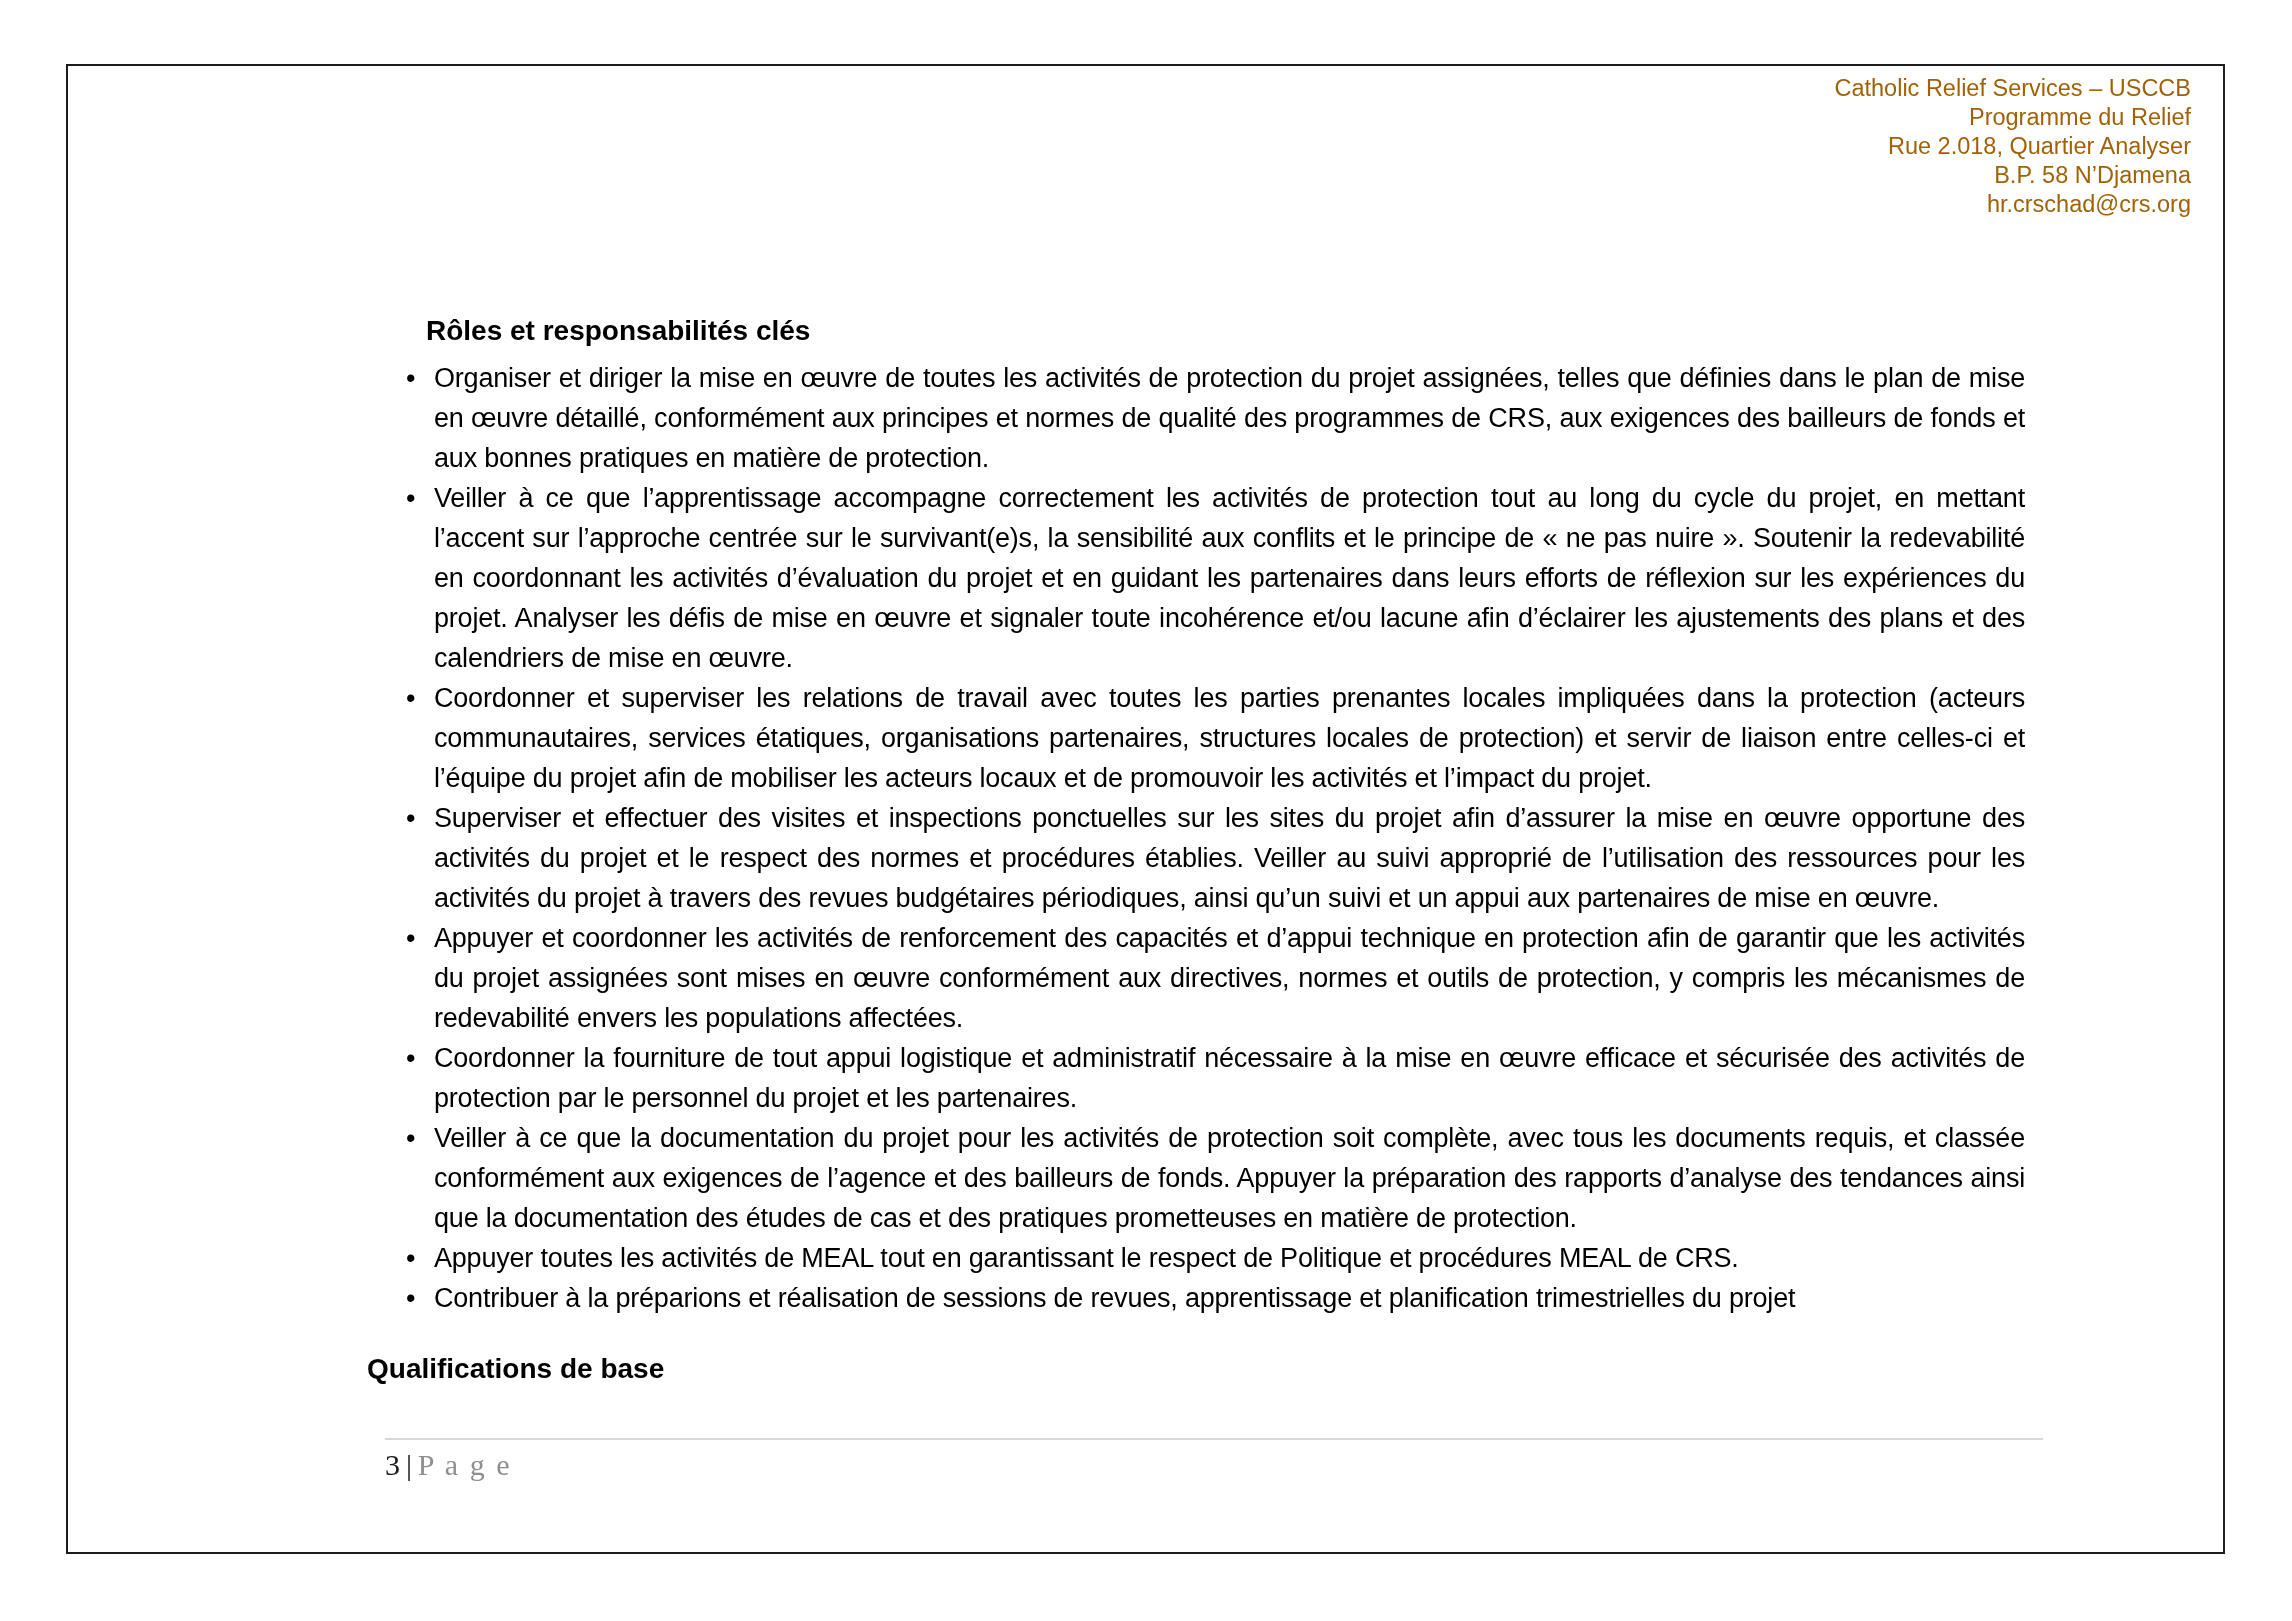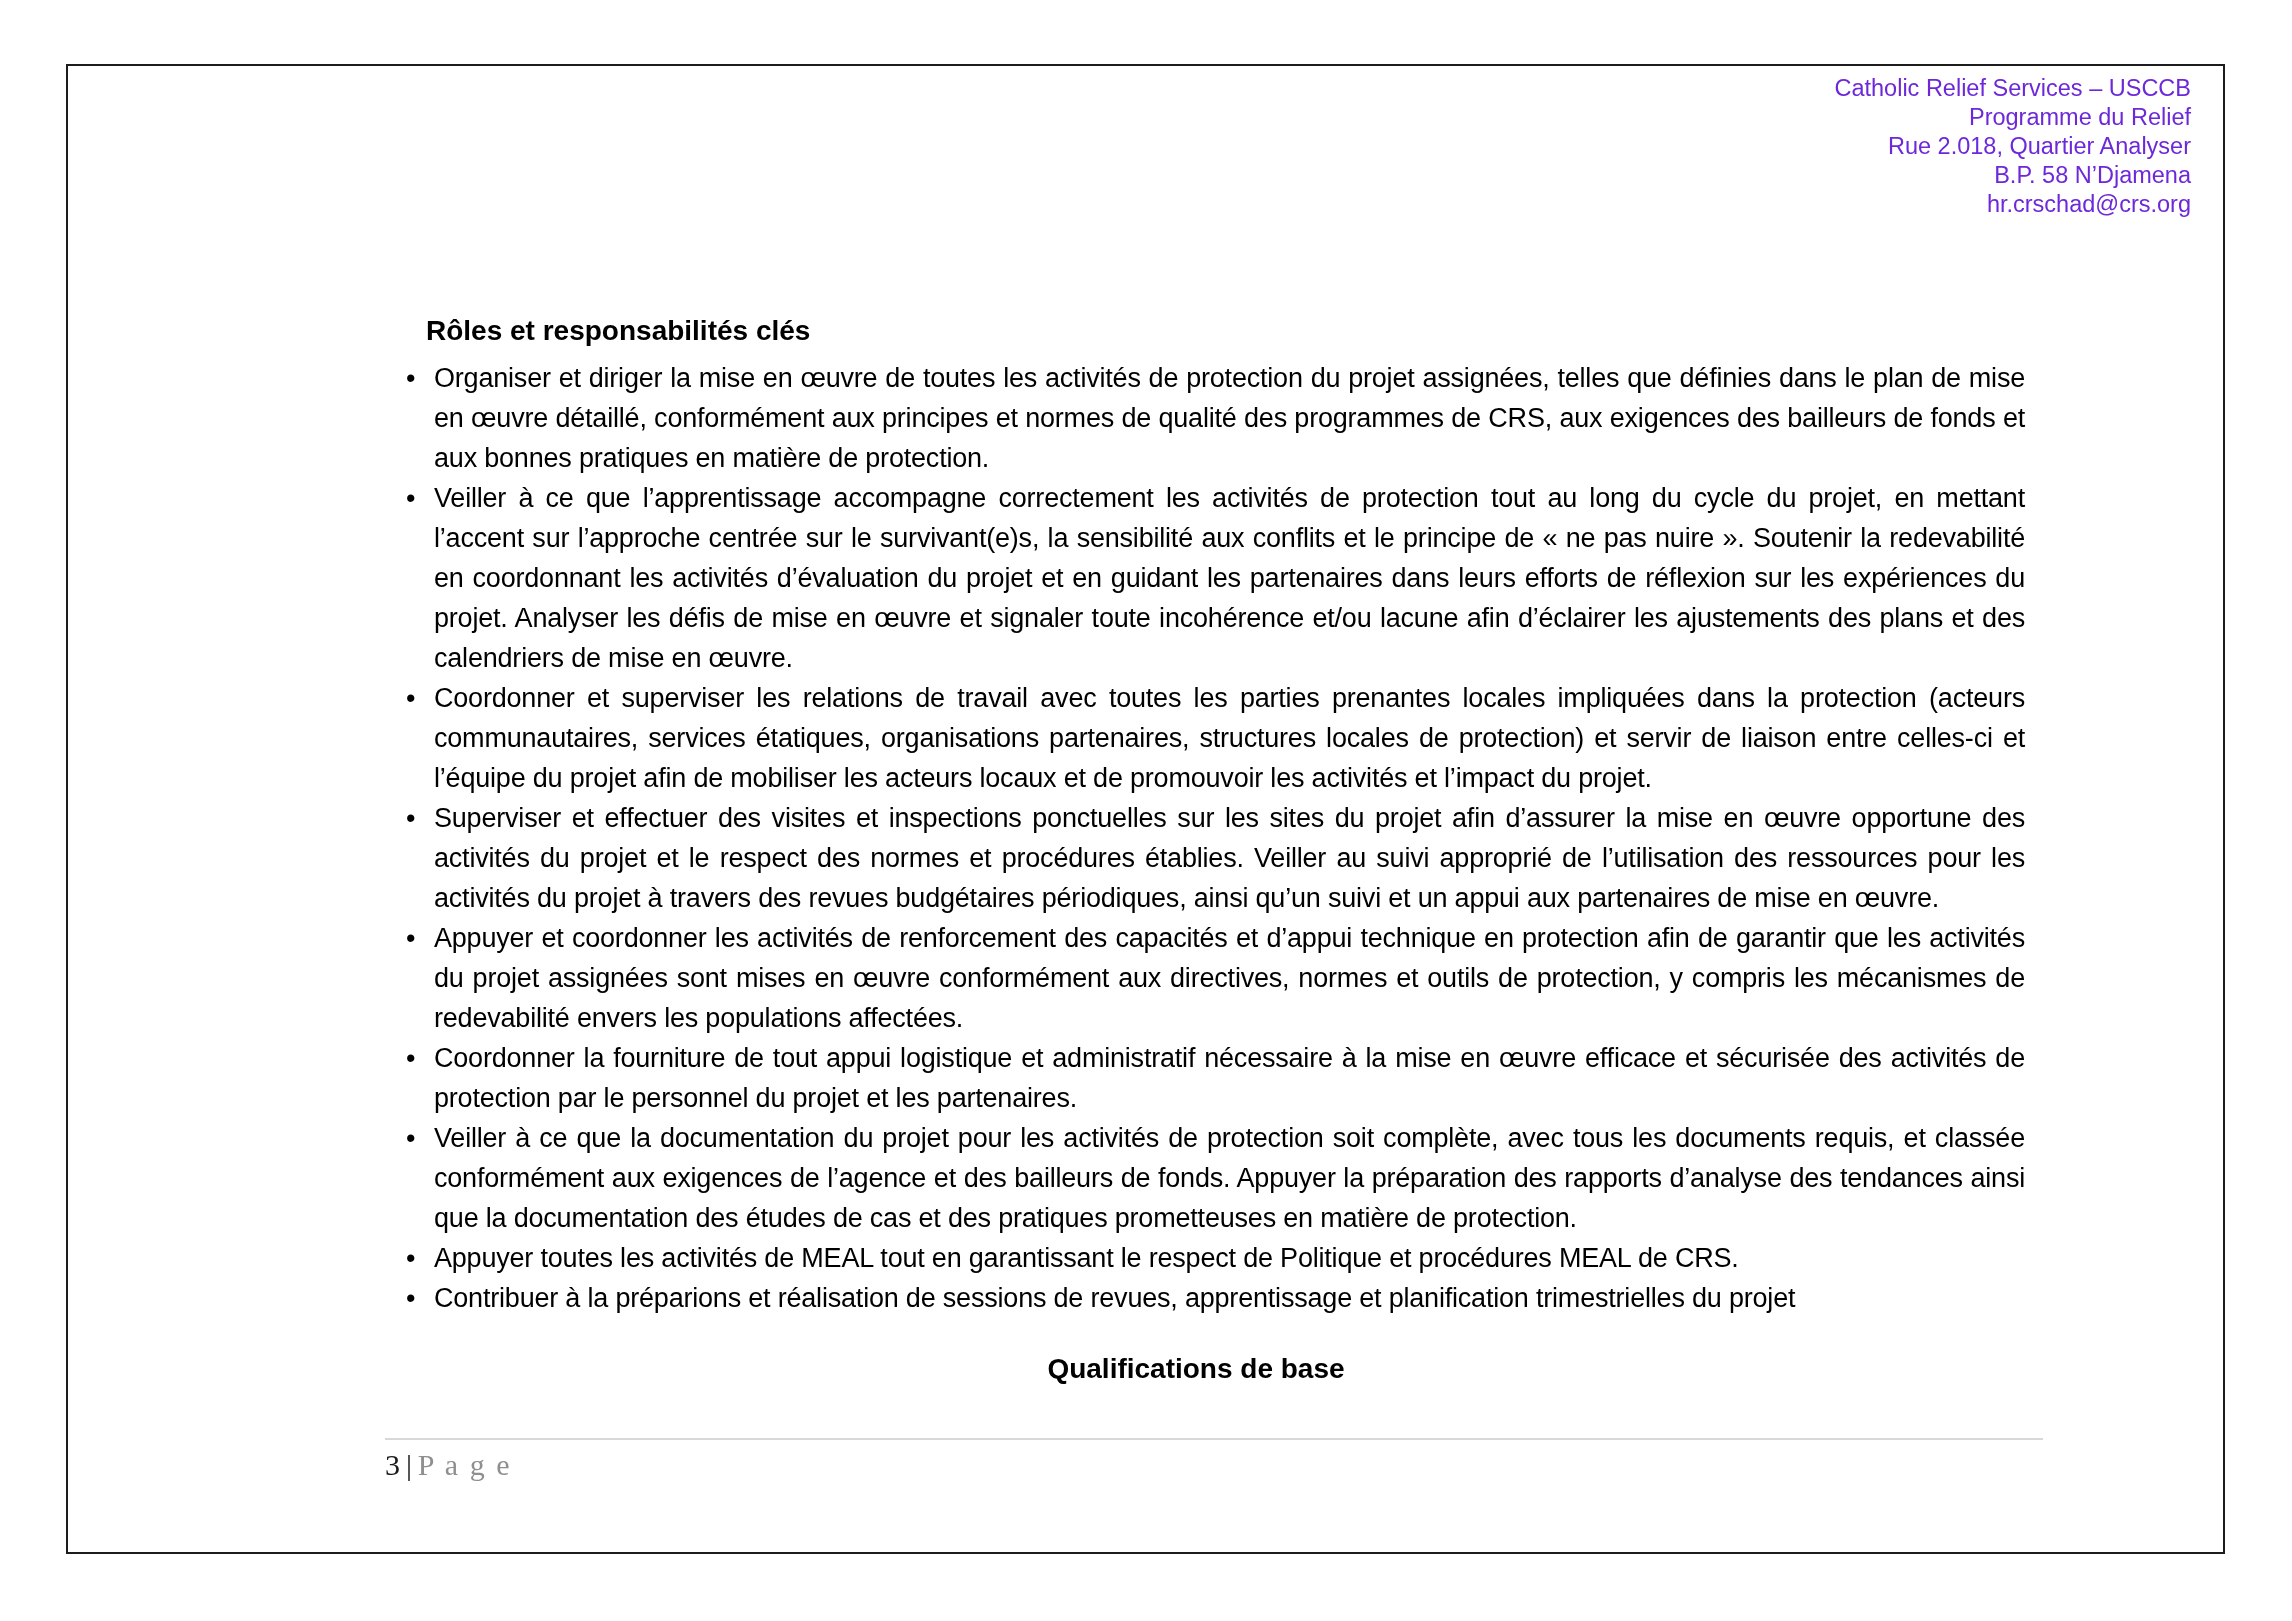--- a/index.html
+++ b/index.html
@@ -31,21 +31,21 @@
     font-weight:bold;
     font-size:34px;
     line-height:39px;
     color:#1f4e96;
     letter-spacing:-0.5px;
   }
   .crs-mark{margin-left:13.7px;}
   .address-block{
     position:absolute;top:7.8px;right:32px;
     text-align:right;
-    color:#6d28d9;
+    color:#a16207;
     font-size:23.5px;
     line-height:29px;
   }
   
   .content{
     position:absolute;
     left:299px;top:245px;
     width:1658px;
   }
   .section-title{
@@ -72,21 +72,20 @@
     position:absolute;
     left:-28px;
     top:0;
     font-size:27px;
   }
   .next-section-title{
     margin:31px 0 0 0;
     font-size:28px;
     line-height:40px;
     font-weight:bold;
-    text-align:center;
   }
   
   .footer{
     position:absolute;
     left:317px;top:1372px;
     width:1658px;
   }
   .footer-rule{
     border:none;
     border-top:2px solid #d8d8d8;

